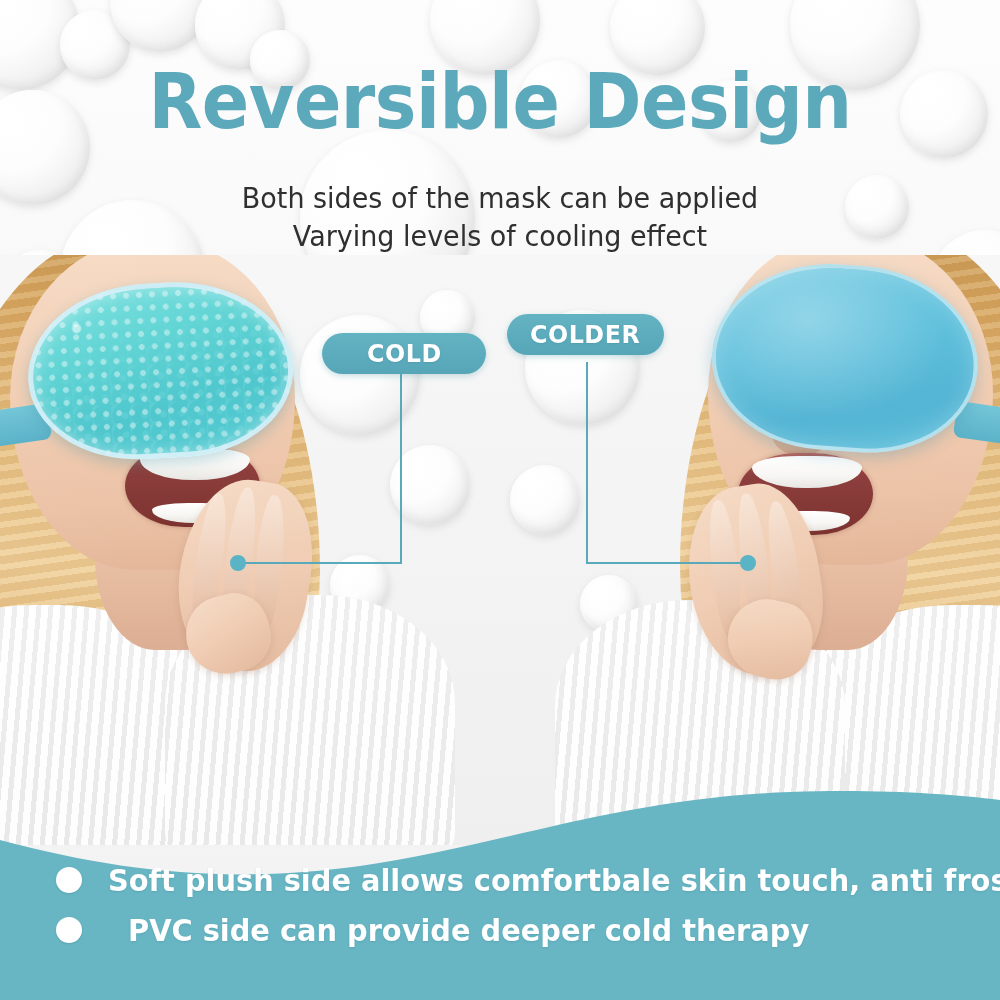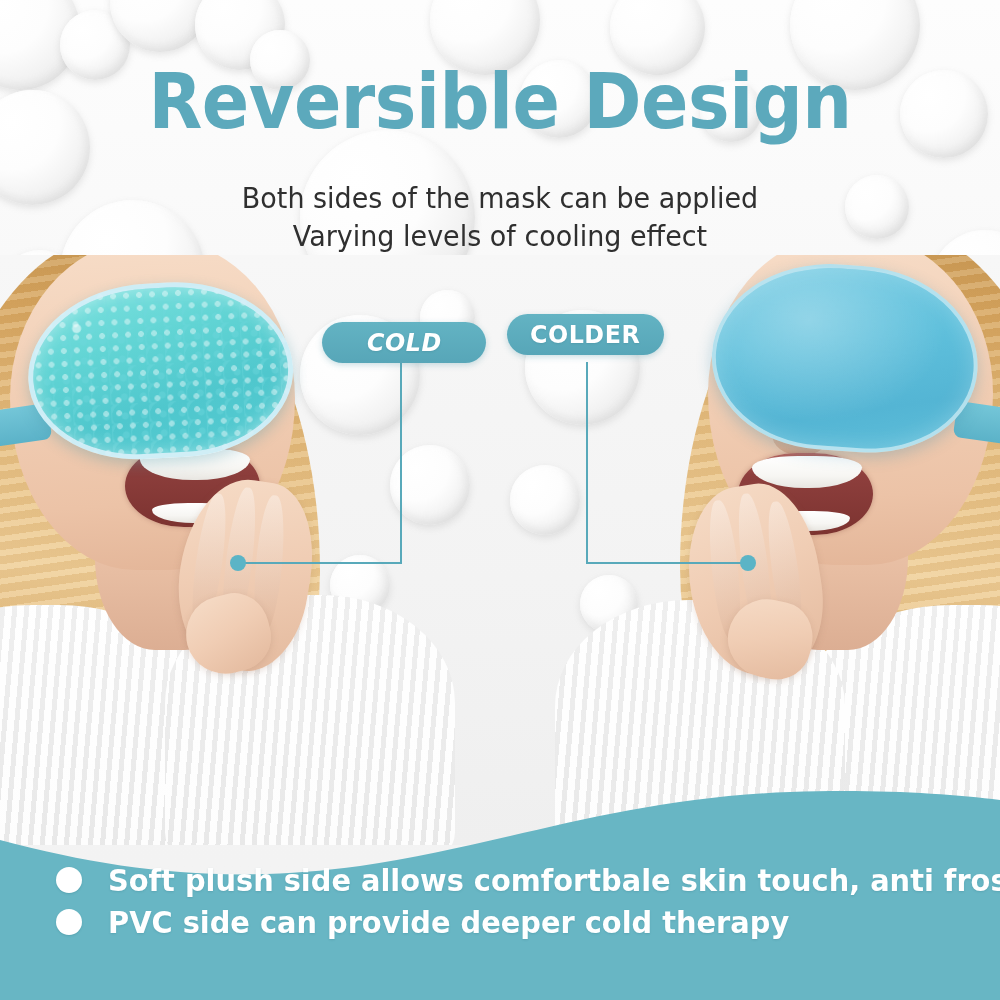--- a/index.html
+++ b/index.html
@@ -210,35 +210,35 @@
     <div class="vline" style="left:400px;top:362px;height:202px;"></div>
     <div class="hline" style="left:238px;top:562px;width:164px;"></div>
     <div class="enddot" style="left:230px;top:555px;"></div>
   </div>
   <div>
     <div class="vline" style="left:586px;top:362px;height:202px;"></div>
     <div class="hline" style="left:586px;top:562px;width:166px;"></div>
     <div class="enddot" style="left:740px;top:555px;"></div>
   </div>
 
-  <div class="badge" style="left:322px;top:322px;width:164px;font-style:italic;">
+  <div class="badge" style="left:322px;top:333px;width:164px;">
     <span>COLD</span>
   </div>
   <div class="badge" style="left:507px;top:314px;width:157px;">
     <span>COLDER</span>
   </div>
 
   <svg class="footer-wave" viewBox="0 0 1000 220" preserveAspectRatio="none">
     <path d="M0,60 C120,92 230,104 360,86 C500,66 620,18 790,12 C880,9 950,14 1000,20 L1000,220 L0,220 Z" fill="#68B6C4"></path>
   </svg>
 
   <div class="bullets">
     <div class="brow" style="top:12px;">
       <div class="bdot"></div>
       <div class="btxt">Soft plush side allows comfortbale skin touch, anti frostbite</div>
     </div>
-    <div class="brow" style="top:54px;">
+    <div class="brow" style="top:62px;gap:20px;">
       <div class="bdot"></div>
       <div class="btxt">PVC side can provide deeper cold therapy</div>
     </div>
   </div>
 
 </div>
 
 </body></html>

